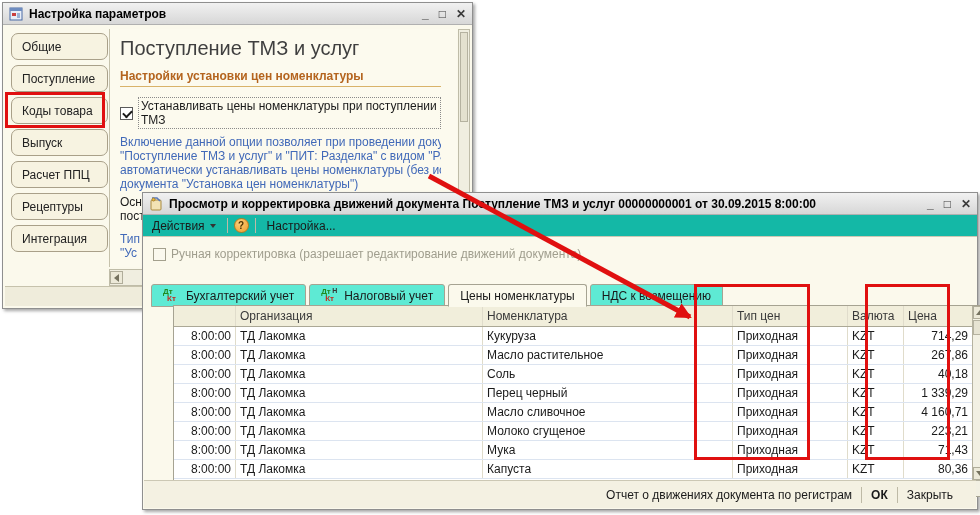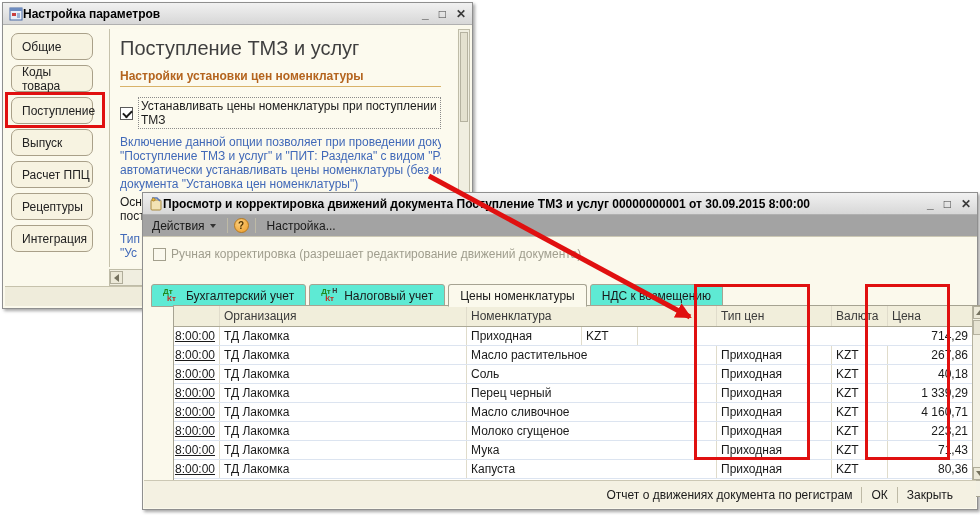--- a/index.html
+++ b/index.html
@@ -1,72 +1,72 @@
 <!DOCTYPE html>
 <html><head>
 <meta charset="utf-8">
 <style>
   * { box-sizing: border-box; margin: 0; padding: 0; }
   body { background: #fff; font-family: "Liberation Sans", sans-serif; }
   .canvas { position: relative; width: 980px; height: 515px; background: #fff; overflow: hidden; font-size: 12px; color: #1a1a1a; }
 
   
   .window { position: absolute; background: #FBF9EC; border: 1px solid #8f8f8f; box-shadow: 2px 2px 3px rgba(0,0,0,.35); }
-  .titlebar { height: 22px; background: linear-gradient(#f1f1f1, #d7d7d7); border-bottom: 1px solid #b0b0b0; display: flex; align-items: center; padding: 0 6px; }
+  .titlebar { height: 22px; background: linear-gradient(#f1f1f1, #d7d7d7); border-bottom: 1px solid #b0b0b0; display: flex; align-items: center; gap: 6px; padding: 0 6px; }
   .title-text { font-weight: bold; font-size: 12px; color: #000; white-space: nowrap; overflow: hidden; }
   .win-controls { margin-left: auto; display: flex; gap: 10px; align-items: center; }
   .win-btn { font-weight: bold; color: #3a3a3a; font-size: 12px; line-height: 10px; cursor: default; }
   .win-body { position: absolute; left: 0; right: 0; top: 22px; bottom: 0; }
   .win-icon { width: 14px; height: 14px; display: inline-block; flex: 0 0 auto; }
 
   
   .settings-window { left: 2px; top: 2px; width: 471px; height: 307px; z-index: 1; }
   .side-tabs { position: absolute; left: 8px; top: 8px; width: 98px; }
-  .side-tab { width: 82px; height: 27px; margin-bottom: 5px; background: #F7F3E1; border: 1px solid #A9A089; border-radius: 7px; display: flex; align-items: center; padding-left: 10px; color: #222; cursor: default; }
+  .side-tab { width: 97px; height: 27px; margin-bottom: 5px; background: #F7F3E1; border: 1px solid #A9A089; border-radius: 7px; display: flex; align-items: center; padding-left: 10px; color: #222; cursor: default; }
   .settings-content { position: absolute; left: 106px; top: 4px; width: 348px; height: 238px; background: #FCFAEE; border-left: 1px solid #C6C2AC; padding: 4px 16px 0 8px; overflow: hidden; }
   .page-heading { font-size: 20px; color: #3f3f3f; margin: 4px 0 9px 2px; white-space: nowrap; }
   .section-heading { color: #B4641E; font-weight: bold; margin: 0 0 8px 2px; padding-bottom: 3px; border-bottom: 1px solid #D9B36A; white-space: nowrap; }
   .checkbox-row { display: flex; align-items: center; gap: 5px; margin: 10px 0 6px 2px; }
   .checkbox { width: 13px; height: 13px; background: #fff; border: 1px solid #5a5a5a; position: relative; flex: 0 0 auto; }
   .checkbox.checked::after { content: ""; position: absolute; left: 2px; top: 2px; width: 7px; height: 4px; border-left: 2px solid #1a1a1a; border-bottom: 2px solid #1a1a1a; transform: rotate(-45deg); }
   .checkbox.disabled { background: #FBF9EE; border-color: #A3A08D; }
   .focus-dotted { border: 1px dotted #8a8a8a; padding: 1px 2px; }
   .info-text { color: #4169B8; line-height: 14px; margin-left: 2px; }
   .info-text div { white-space: nowrap; overflow: hidden; }
   .price-type-row { display: flex; align-items: center; gap: 8px; margin: 4px 0 0 2px; }
   .text-input { width: 170px; height: 19px; background: #fff; border: 1px solid #7e7e7e; display: flex; align-items: center; padding: 0 4px; white-space: nowrap; overflow: hidden; }
   .clipped { margin-top: 9px; }
   .settings-vscroll { position: absolute; left: 455px; top: 4px; width: 12px; height: 238px; background: #F0EEE0; border: 1px solid #BFBCA8; }
   .settings-vthumb { position: absolute; left: 1px; right: 1px; top: 2px; height: 90px; background: #E4E1CF; border: 1px solid #B5B2A0; }
   .settings-hscroll { position: absolute; left: 106px; top: 244px; width: 349px; height: 17px; background: #F0EEE0; border: 1px solid #BFBCA8; }
   .settings-footer { position: absolute; left: 2px; right: 2px; bottom: 2px; height: 20px; background: #EFECDB; border-top: 1px solid #C6C2AC; }
 
   
   .movements-window { left: 142px; top: 192px; width: 836px; height: 318px; z-index: 2; }
-  .toolbar { position: absolute; left: 0; right: 0; top: 0; height: 22px; background: #a3a3a3; border-bottom: 1px solid #CCC8B4; display: flex; align-items: center; padding: 0 4px; gap: 4px; }
+  .toolbar { position: absolute; left: 0; right: 0; top: 0; height: 22px; background: #14b8a6; border-bottom: 1px solid #CCC8B4; display: flex; align-items: center; padding: 0 4px; gap: 4px; }
   .toolbar-btn { padding: 2px 5px; display: inline-flex; align-items: center; color: #1a1a1a; cursor: default; }
   .tb-sep { width: 1px; height: 15px; background: #BEBAA6; margin: 0 2px; }
   .help-icon { width: 15px; height: 15px; border-radius: 50%; background: radial-gradient(circle at 35% 30%, #FBCE7C, #EE9D28); border: 1px solid #B87A1E; color: #4d3200; font-weight: bold; font-size: 10px; display: flex; align-items: center; justify-content: center; cursor: default; }
   .mc-row { position: absolute; left: 10px; top: 32px; display: flex; align-items: center; gap: 5px; color: #A09E8E; }
   .doc-tabs { position: absolute; left: 8px; top: 66px; height: 25px; display: flex; align-items: flex-end; gap: 3px; }
   .doc-tab { height: 23px; display: flex; align-items: center; gap: 5px; padding: 0 11px; background: #5eead4; border: 1px solid #A6A392; border-radius: 3px 3px 0 0; position: relative; top: 1px; cursor: default; white-space: nowrap; }
   .doc-tab.active { background: #FBF9EC; border-bottom-color: #FBF9EC; z-index: 2; }
   .tab-icon { display: none; position: relative; width: 18px; height: 15px; font-size: 8px; font-weight: bold; line-height: 8px; }
   .tab-icon.shown { display: block; }
   .tab-icon .dt { position: absolute; left: 0; top: 0; color: #1E8A1E; }
   .tab-icon .dtn { position: absolute; left: 11px; top: -1px; color: #333; font-size: 7px; }
   .tab-icon .kt { position: absolute; left: 4px; bottom: 0; color: #C22B20; }
 
   .table-panel { position: absolute; left: 10px; top: 90px; width: 814px; height: 192px; background: #bef264; border: 1px solid #A6A392; margin-left: 20px; }
   .thead { display: flex; height: 21px; background: #F1EEDB; border-bottom: 1px solid #ABA896; }
   .th { display: flex; align-items: center; color: #3a3a3a; }
   .tbody { position: absolute; left: 0; top: 21px; right: 14px; bottom: 16px; overflow: hidden; background: #fff; }
   .trow { display: flex; height: 19px; border-bottom: 1px solid #DCE4F0; background: #fff; }
   .tcell { padding: 0 4px; display: flex; align-items: center; border-right: 1px solid #E0DCCB; white-space: nowrap; overflow: hidden; }
-  .c-time { width: 46px; justify-content: flex-end; text-decoration: underline; }
+  .c-time { width: 62px; justify-content: flex-end; }
   .c-org { width: 247px; }
   .c-item { width: 250px; }
   .c-type { width: 115px; }
   .c-cur { width: 56px; }
   .c-price { flex: 1; justify-content: flex-end; border-right: none; }
   .thead .c-time { justify-content: flex-start; }
   .thead .c-price { justify-content: flex-start; }
 
   .vscroll { position: absolute; right: 0; top: 0; width: 14px; bottom: 16px; background: #F2F0E3; border-left: 1px solid #B5B2A0; }
   .hscroll { position: absolute; left: 0; right: 14px; bottom: 0; height: 16px; background: #F2F0E3; border-top: 1px solid #B5B2A0; }
@@ -82,21 +82,21 @@
 
   .tri { display: inline-block; width: 0; height: 0; }
   .tri-down { border-left: 3px solid transparent; border-right: 3px solid transparent; border-top: 4px solid #333; margin-left: 5px; }
   .tri-up-g { border-left: 4px solid transparent; border-right: 4px solid transparent; border-bottom: 5px solid #75725F; }
   .tri-down-g { border-left: 4px solid transparent; border-right: 4px solid transparent; border-top: 5px solid #75725F; }
   .tri-left-g { border-top: 4px solid transparent; border-bottom: 4px solid transparent; border-right: 5px solid #75725F; }
   .tri-right-g { border-top: 4px solid transparent; border-bottom: 4px solid transparent; border-left: 5px solid #75725F; }
 
   .win-footer { position: absolute; left: 1px; right: 1px; bottom: 1px; height: 28px; background: #F4F1E2; border-top: 1px solid #CCC8B4; display: flex; align-items: center; justify-content: flex-end; padding-right: 16px; }
   .footer-btn { padding: 3px 7px; color: #1a1a1a; cursor: default; white-space: nowrap; }
-  .footer-btn.ok { font-weight: normal; }
+  .footer-btn.ok { font-weight: bold; }
   .f-sep { width: 1px; height: 16px; background: #BEBAA6; margin: 0 2px; }
 
   
   .hl-box { position: absolute; border: 3px solid #E01010; z-index: 30; pointer-events: none; }
   #hl-tab { left: 5px; top: 92px; width: 100px; height: 36px; }
   #hl-type { left: 694px; top: 284px; width: 116px; height: 176px; }
   #hl-price { left: 865px; top: 284px; width: 85px; height: 176px; }
   .arrow-svg { position: absolute; left: 0; top: 0; width: 980px; height: 515px; z-index: 31; pointer-events: none; }
 </style>
 </head>
@@ -122,25 +122,25 @@
       </span>
     </div>
     <div class="win-body">
       <div class="side-tabs">
 
           <div class="side-tab">
             <span>Общие</span>
           </div>
 
           <div class="side-tab">
+            <span>Поступление</span>
+          </div>
+
+          <div class="side-tab">
             <span>Коды товара</span>
-          </div>
-
-          <div class="side-tab">
-            <span>Поступление</span>
           </div>
 
           <div class="side-tab">
             <span>Выпуск</span>
           </div>
 
           <div class="side-tab">
             <span>Расчет ППЦ</span>
           </div>
 
@@ -261,20 +261,21 @@
           <div class="tcell c-item th">Номенклатура</div>
           <div class="tcell c-type th">Тип цен</div>
           <div class="tcell c-cur th">Валюта</div>
           <div class="tcell c-price th">Цена</div>
         </div>
         <div class="tbody">
 
             <div class="trow">
               <div class="tcell c-time">8:00:00</div>
               <div class="tcell c-org">ТД Лакомка</div>
+              <div class="tcell c-item">Кукуруза</div>
               <div class="tcell c-type">Приходная</div>
               <div class="tcell c-cur">KZT</div>
               <div class="tcell c-price">714,29</div>
             </div>
 
             <div class="trow">
               <div class="tcell c-time">8:00:00</div>
               <div class="tcell c-org">ТД Лакомка</div>
               <div class="tcell c-item">Масло растительное</div>
               <div class="tcell c-type">Приходная</div>

